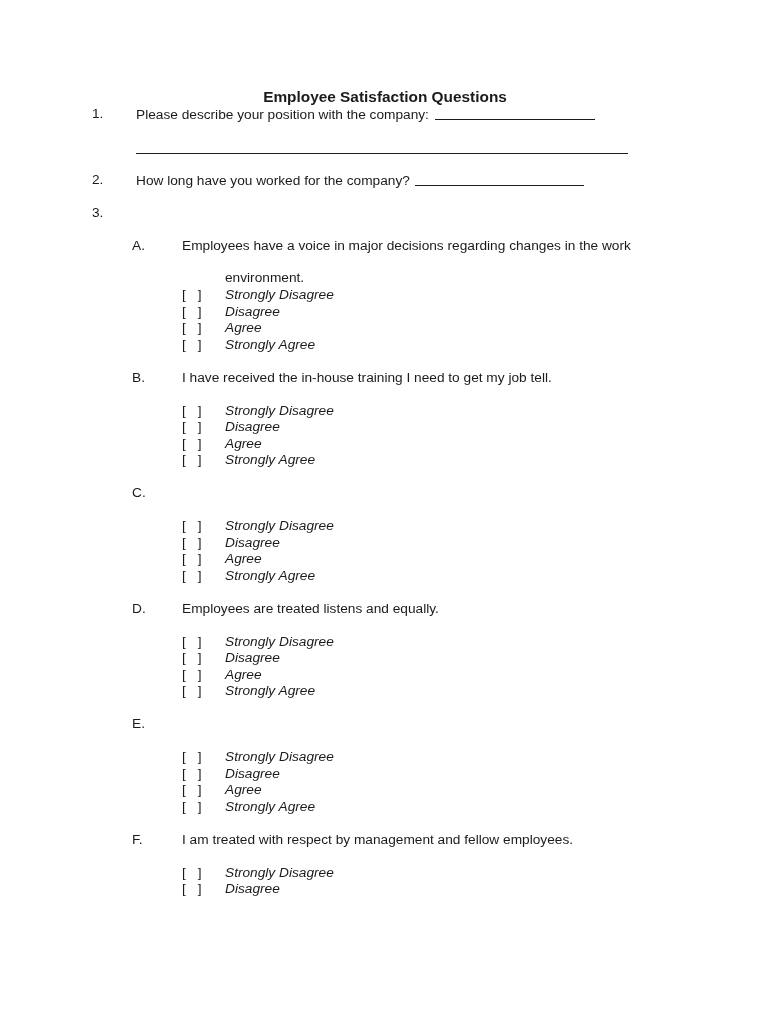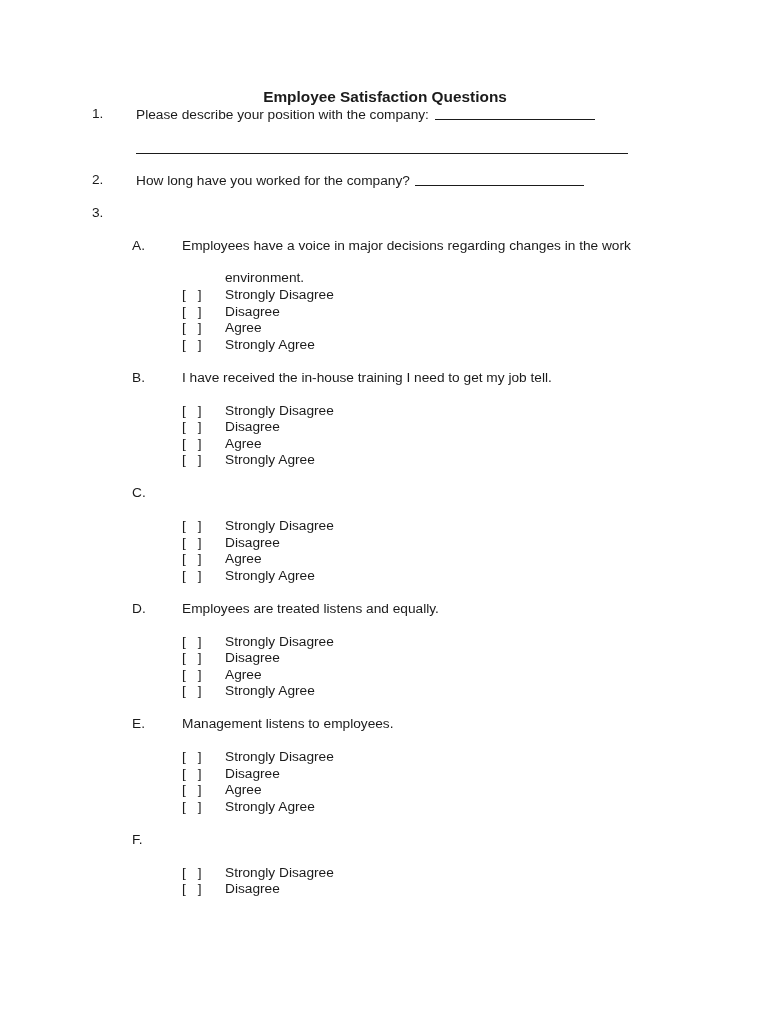--- a/index.html
+++ b/index.html
@@ -28,21 +28,21 @@
     display:block; margin-left:136px; width:492px; height:15px;
     border-bottom:1.6px solid #1b1b1b;
   }
   
   .letter { position:absolute; left:132px; top:0; }
   .stmt   { position:absolute; left:182px; top:0; }
   .stmt2  { position:absolute; left:225px; top:16px; }
   
   .box  { position:absolute; left:182px; top:0; cursor:pointer; }
   .br2  { margin-left:12px; }
-  .olbl { position:absolute; left:225px; top:0; }
+  .olbl { position:absolute; left:225px; top:0;font-style:italic; }
 </style>
 </head>
 <body>
 
 <div class="page">
 
   <div class="title">Employee Satisfaction Questions</div>
 
   <div class="ln">
     <span class="qnum">1.</span>
@@ -154,21 +154,20 @@
     <span class="olbl">Agree</span>
   </div>
   <div class="ln">
     <span class="box"><span>[</span><span class="br2">]</span></span>
     <span class="olbl">Strongly Agree</span>
   </div>
   <div class="sp"></div>
 
   <div class="ln">
     <span class="letter">E.</span>
-    <span class="stmt">Management listens to employees.</span>
   </div>
   <div class="sp"></div>
   <div class="ln">
     <span class="box"><span>[</span><span class="br2">]</span></span>
     <span class="olbl">Strongly Disagree</span>
   </div>
   <div class="ln">
     <span class="box"><span>[</span><span class="br2">]</span></span>
     <span class="olbl">Disagree</span>
   </div>
@@ -177,20 +176,21 @@
     <span class="olbl">Agree</span>
   </div>
   <div class="ln">
     <span class="box"><span>[</span><span class="br2">]</span></span>
     <span class="olbl">Strongly Agree</span>
   </div>
   <div class="sp"></div>
 
   <div class="ln">
     <span class="letter">F.</span>
+    <span class="stmt">I am treated with respect by management and fellow employees.</span>
   </div>
   <div class="sp"></div>
   <div class="ln">
     <span class="box"><span>[</span><span class="br2">]</span></span>
     <span class="olbl">Strongly Disagree</span>
   </div>
   <div class="ln">
     <span class="box"><span>[</span><span class="br2">]</span></span>
     <span class="olbl">Disagree</span>
   </div>

